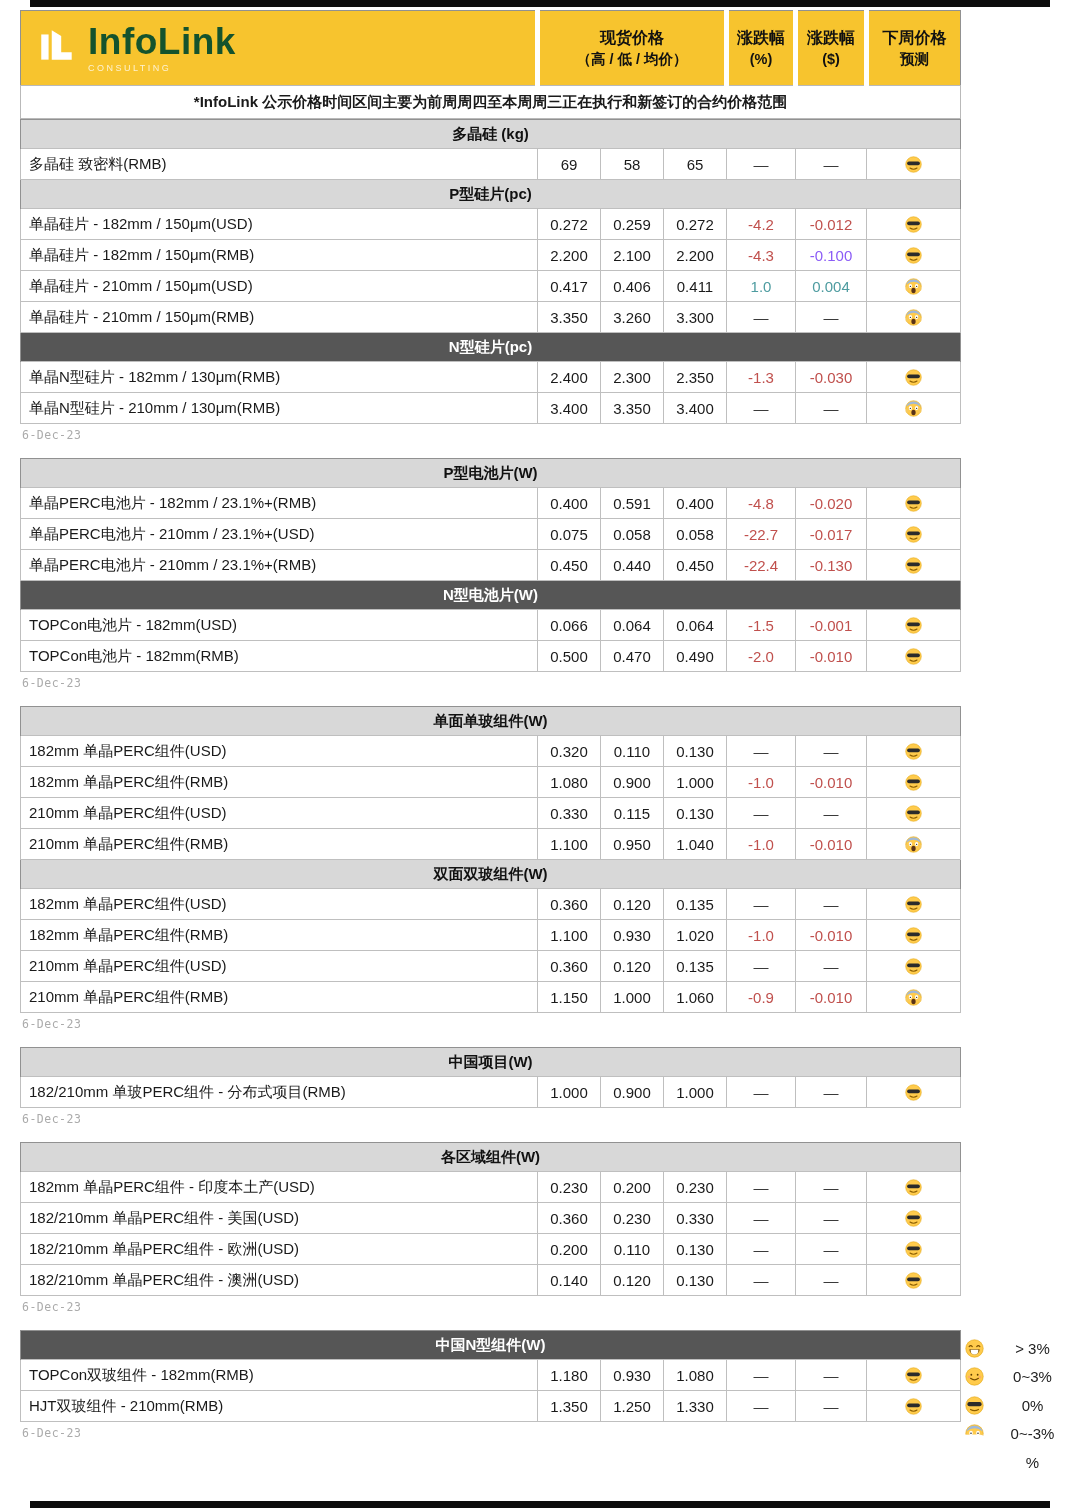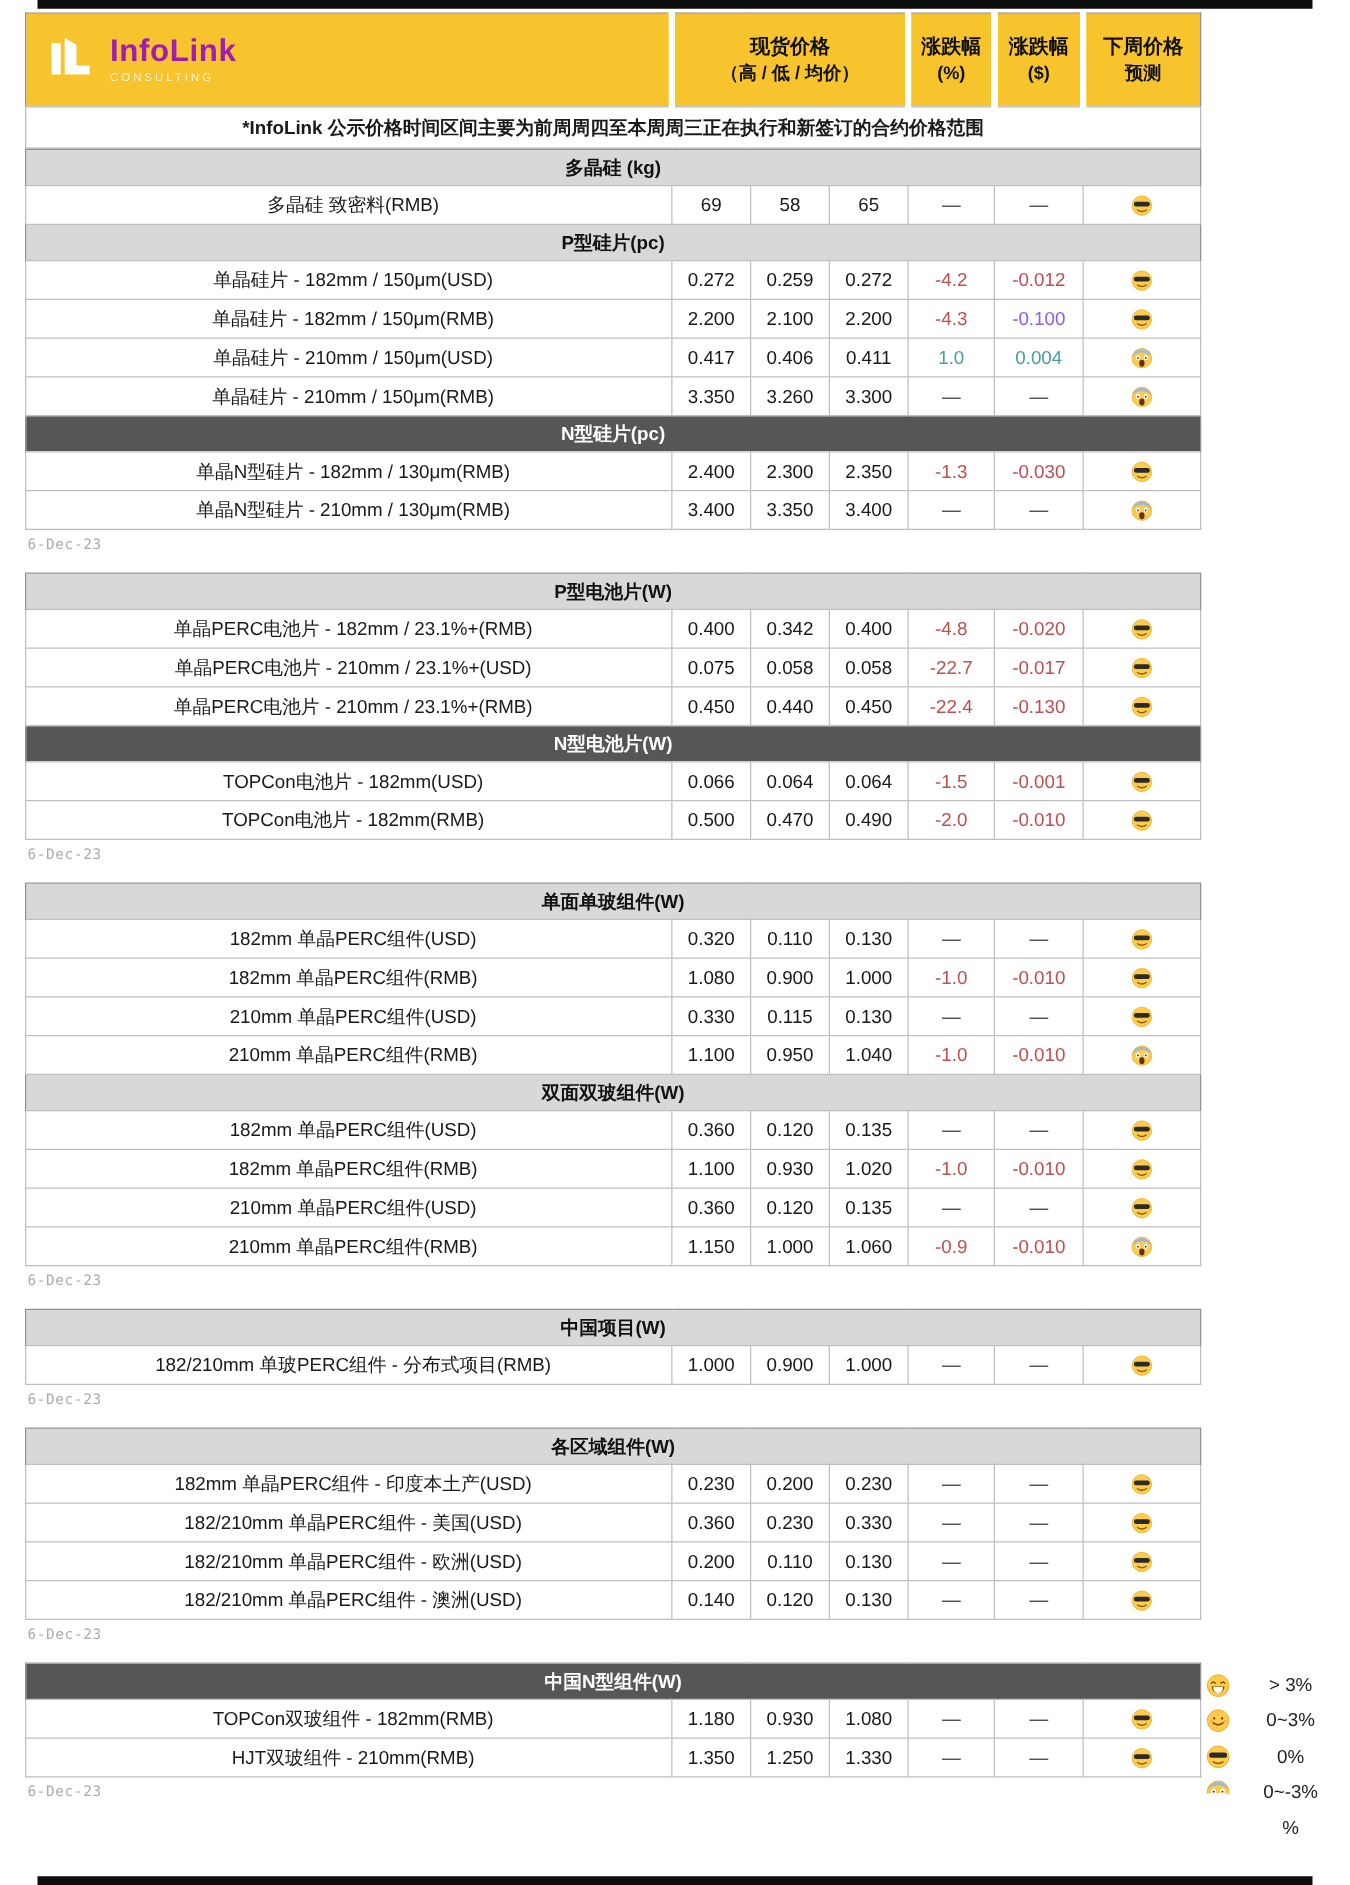--- a/index.html
+++ b/index.html
@@ -24,33 +24,33 @@
   table{border-collapse:collapse;table-layout:fixed;width:940px;border:1px solid var(--outer);}
   td{overflow:hidden;white-space:nowrap;}
 
   
   tr.yellow-row td{background:var(--yellow);height:72px;vertical-align:middle;border:none;}
   td.gapL{border-left:5px solid #fff !important;}
   .colhead{ text-align:center;font-weight:bold;font-size:16px;line-height:1.45;color:#111;}
   .colhead .sub{font-size:14.5px;}
   .logo-wrap{display:flex;align-items:center;gap:10px;padding-left:14px;}
   .brand-text{display:flex;flex-direction:column;line-height:1;}
-  .brand-name{color:#a21caf;font-weight:bold;font-size:25px;letter-spacing:0.5px;}
+  .brand-name{color:#14532d;font-weight:bold;font-size:37px;letter-spacing:0.5px;}
   .brand-sub{color:rgba(255,255,255,0.78);font-size:9px;letter-spacing:2.5px;margin-top:4px;}
 
   tr.note-row td{height:30px;background:#fff;text-align:center;font-weight:bold;font-size:15px;border:1px solid #b9b9b9;}
 
   
   .block{margin:0 0 0 0;}
   .block table{margin:0;}
   tr.sec td{height:26px;text-align:center;font-weight:bold;font-size:15px;border-left:1px solid var(--outer);border-right:1px solid var(--outer);}
   tr.sec.light td{background:var(--light);color:#111;}
   tr.sec.dark td{background:var(--dark);color:#fff;}
   tr.row td{height:28px;font-size:15px;border:1px solid var(--border);background:#fff;}
-  tr.row td.label{padding-left:8px;text-align:center;margin-left:28px;}
+  tr.row td.label{padding-left:8px;text-align:left;margin-left:28px;}
   tr.row td.num{text-align:center;}
   tr.row td.chg{text-align:center;}
   tr.row td.emoji-cell{text-align:center;}
   tr.row td.emoji-cell svg{vertical-align:middle;}
 
   .date{color:#ABABAB;font-size:11.5px;font-family:"DejaVu Sans Mono","Liberation Mono",monospace;letter-spacing:0.5px;height:14px;line-height:14px;margin:4px 0 16px 2px;}
 
   
   #legend{position:absolute;left:962px;top:1334px;width:112px;}
   .legend-item{display:flex;align-items:center;height:28.5px;}
@@ -263,21 +263,21 @@
             <col style="width: 71px;">
             <col style="width: 94px;">
           </colgroup>
           <tbody>
             <tr class="sec light">
               <td colspan="7">P型电池片(W)</td>
             </tr>
             <tr class="row">
               <td class="label">单晶PERC电池片 - 182mm / 23.1%+(RMB)</td>
               <td class="num">0.400</td>
-              <td class="num">0.342</td>
+              <td class="num">0.591</td>
               <td class="num">0.400</td>
               <td class="chg" style="color: rgb(192, 80, 77);">-4.8</td>
               <td class="chg" style="color: rgb(192, 80, 77);">-0.020</td>
               <td class="emoji-cell"><svg width="17" height="17" viewBox="0 0 24 24">
                   <circle cx="12" cy="12" r="11" fill="#FFCB4C" stroke="#E3A815" stroke-width="0.8"></circle>
                   <rect x="3" y="7.6" width="18" height="5.4" rx="2.6" fill="#2b2b2b"></rect>
                   <path d="M7 17 q5 3.2 10 0" stroke="#8a5d00" stroke-width="1.5" fill="none" stroke-linecap="round"></path>
                 </svg></td>
             </tr>
             <tr class="row">

